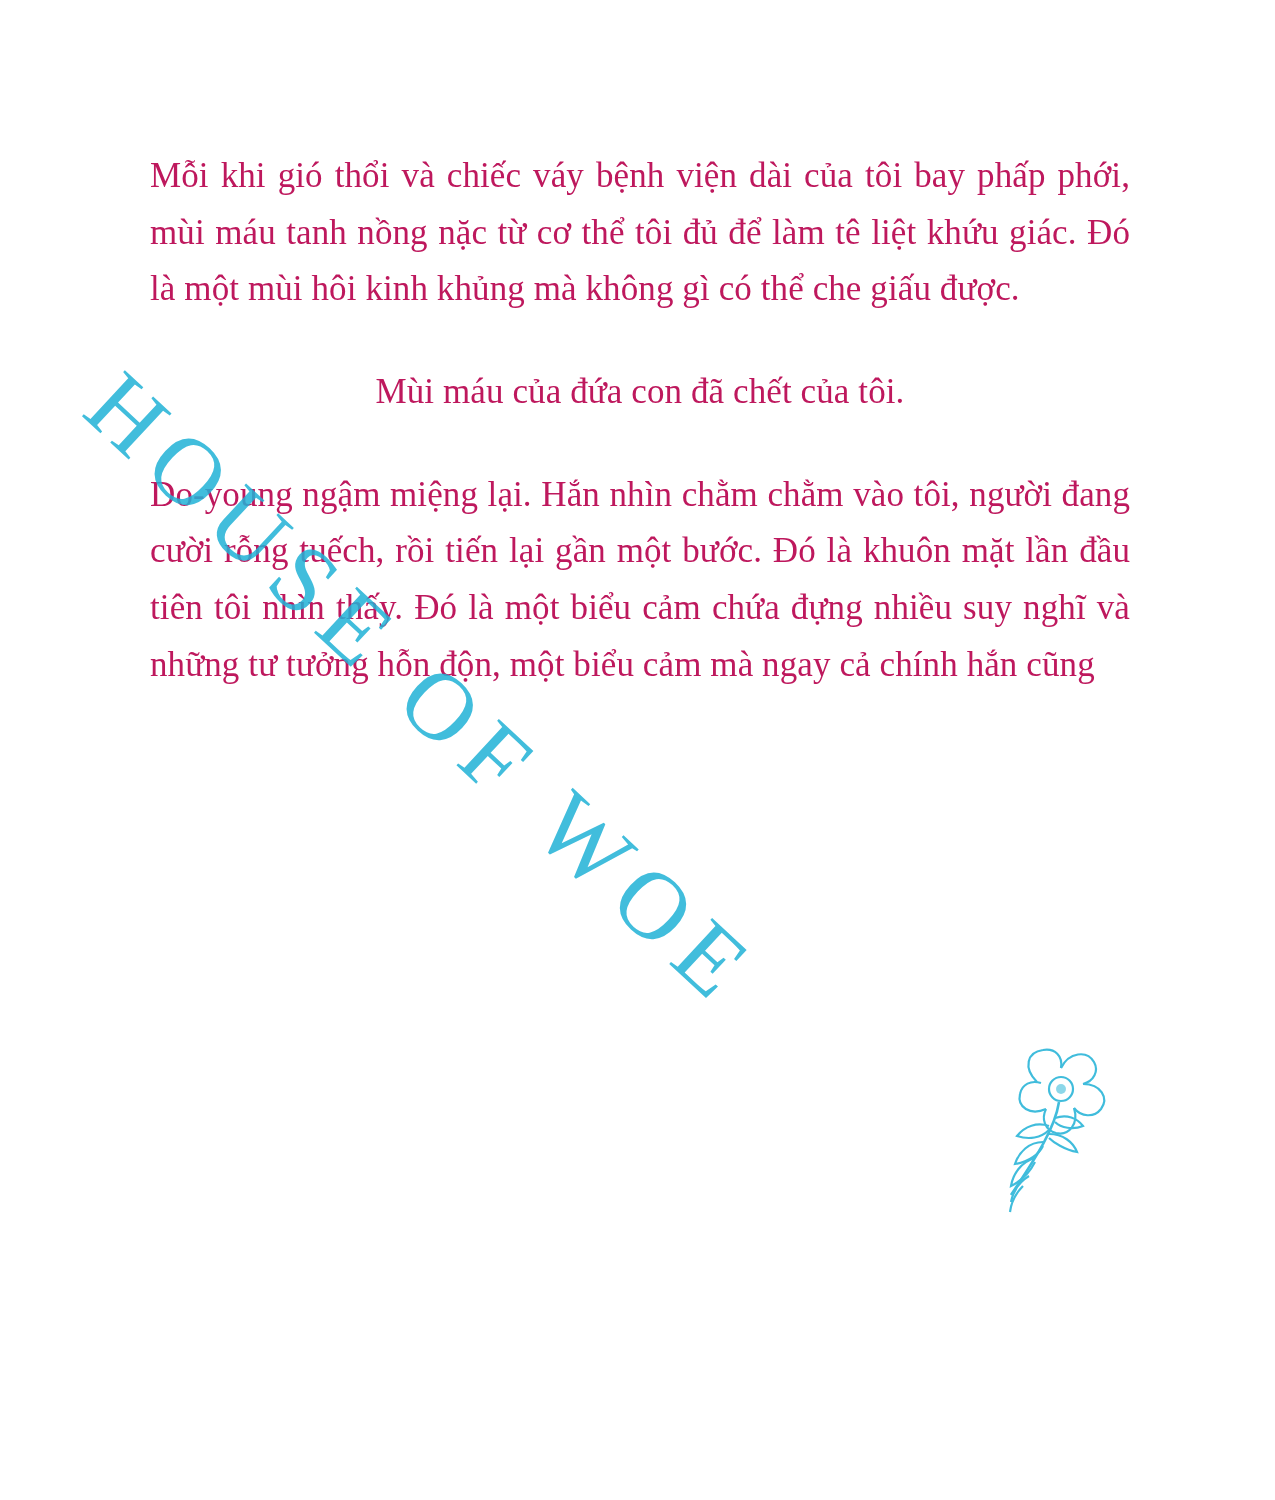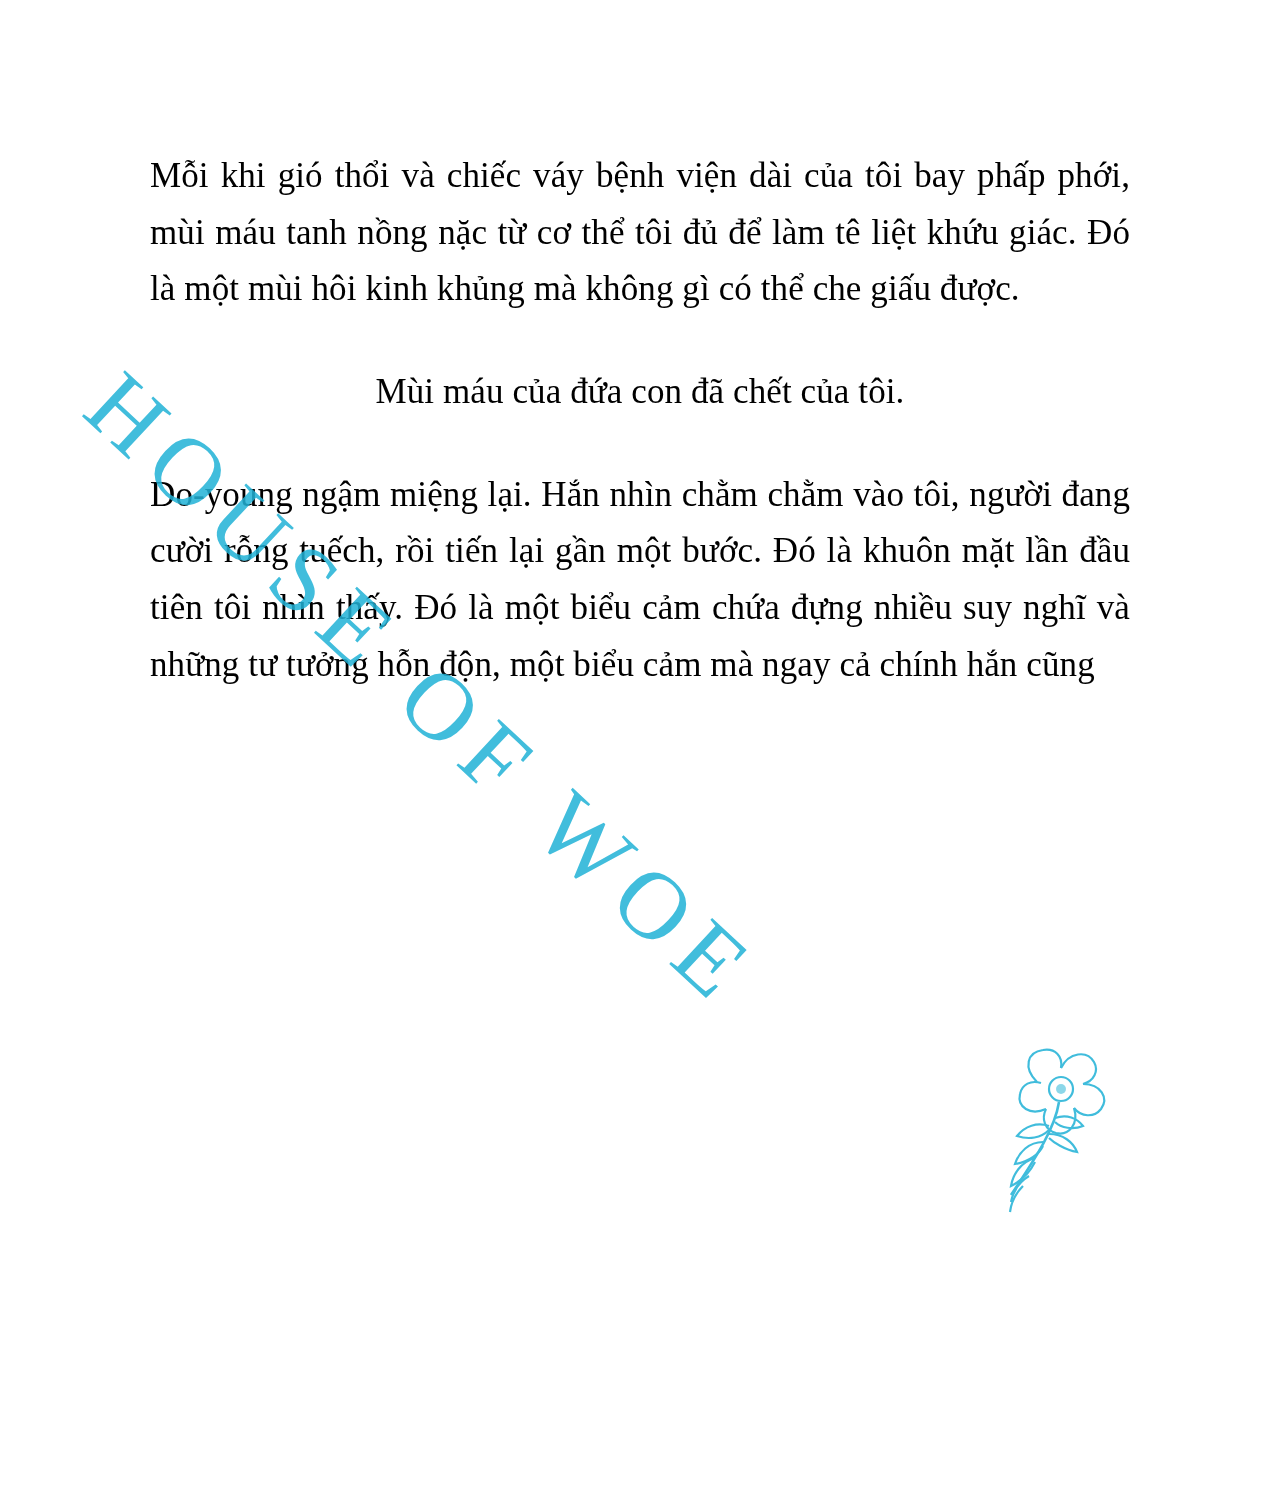--- a/index.html
+++ b/index.html
@@ -17,21 +17,21 @@
   }
   .content {
     position: absolute;
     left: 150px;
     top: 148px;
     width: 980px;
   }
   .para {
     font-size: 35px;
     line-height: 1.62;
-    color: #000000;
+    color: #be185d;
     text-align: justify;
     text-justify: inter-word;
     margin: 0 0 46px 0;
     letter-spacing: 0.1px;
   }
   .para:last-child {
     margin-bottom: 0;
   }
   .para.short {
     text-align: center;

